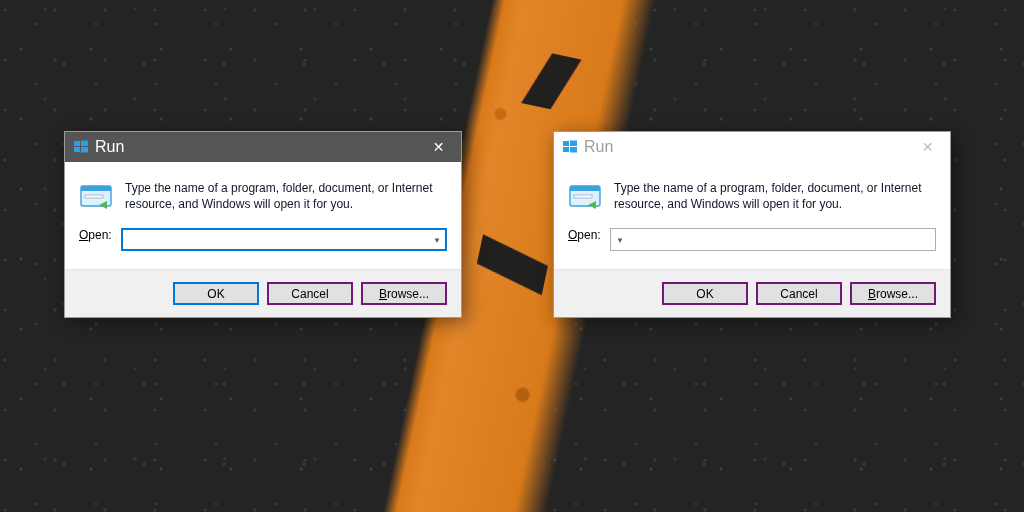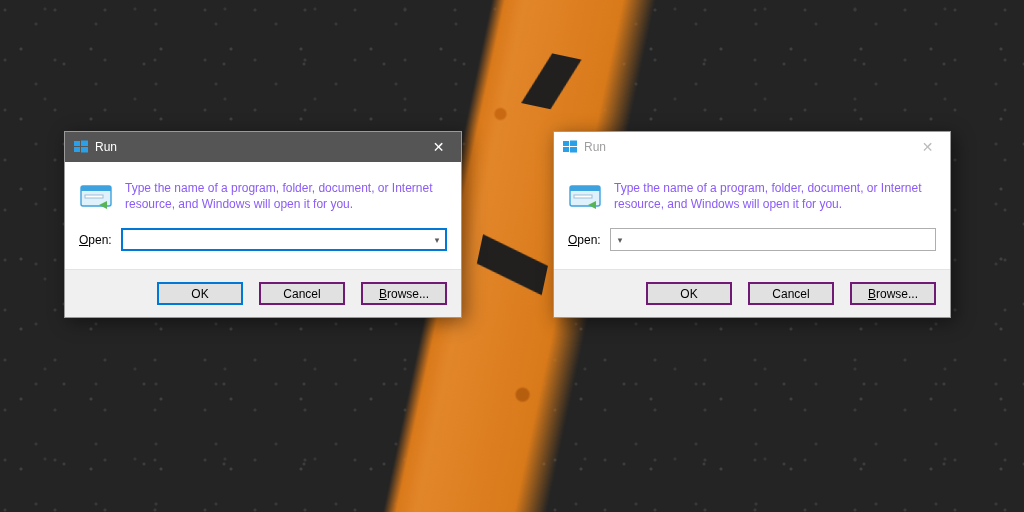--- a/index.html
+++ b/index.html
@@ -57,40 +57,40 @@
     color: #fff;
     background: #555;
     position: relative;
   }
   .titlebar.inactive { background: #fff; color: #9e9e9e; }
   .titlebar .win-icon {
     width: 16px; height: 16px; margin-right: 6px;
     display: inline-block;
   }
   .titlebar .win-icon svg { width:16px; height:16px; display:block; }
-  .titlebar .title { font-size: 12px; }
+  .titlebar .title { font-size: 16px; }
   .titlebar .close {
     position: absolute; right: 0; top: 0;
     width: 45px; height: 30px;
     display: flex; align-items: center; justify-content: center;
     font-size: 14px;
   }
   .titlebar .close.inactive { color:#bcbcbc; }
   .titlebar .close.active   { color:#fff; }
 
   .body {
     padding: 18px 14px 10px 14px;
     background: #fff;
     display: flex; gap: 12px;
   }
   .run-icon svg { width: 34px; height: 34px; display:block; }
-  .desc { font-size: 12px; color: #8b5cf6; line-height: 1.35; flex:1; }
+  .desc { font-size: 12px; color: #0f172a; line-height: 1.35; flex:1; }
 
   .open-row {
-    display:flex; align-items:center;
+    display:flex; 
     padding: 4px 14px 18px 14px;
     background:#fff;
   }
   .open-label { width: 42px; font-size:12px; color:#000; }
   .open-label .ul { text-decoration: underline; }
   .combo {
     flex:1; height:23px; position:relative;
     border:1px solid #aeaeae;
     display:flex; align-items:center;
     background:#fff;
@@ -103,21 +103,21 @@
     background:transparent;
   }
   .combo .caret {
     width:18px; display:flex; align-items:center; justify-content:center;
     color:#5a5a5a; font-size:9px;
   }
 
   .footer {
     background:#f0f0f0;
     padding: 12px 14px;
-    display:flex; justify-content:flex-end; gap:16px;
+    display:flex; justify-content:flex-end; gap:8px;
     border-top:1px solid #e3e3e3;
   }
   .btn {
     min-width: 86px; height:23px;
     border:2px solid #701a75; background:#e1e1e1;
     font-size:12px; font-family:inherit;
     display:flex; align-items:center; justify-content:center;
     padding:0 8px;
   }
   .btn.default { border:1px solid #0078d7; box-shadow: inset 0 0 0 1px #0078d7; }

